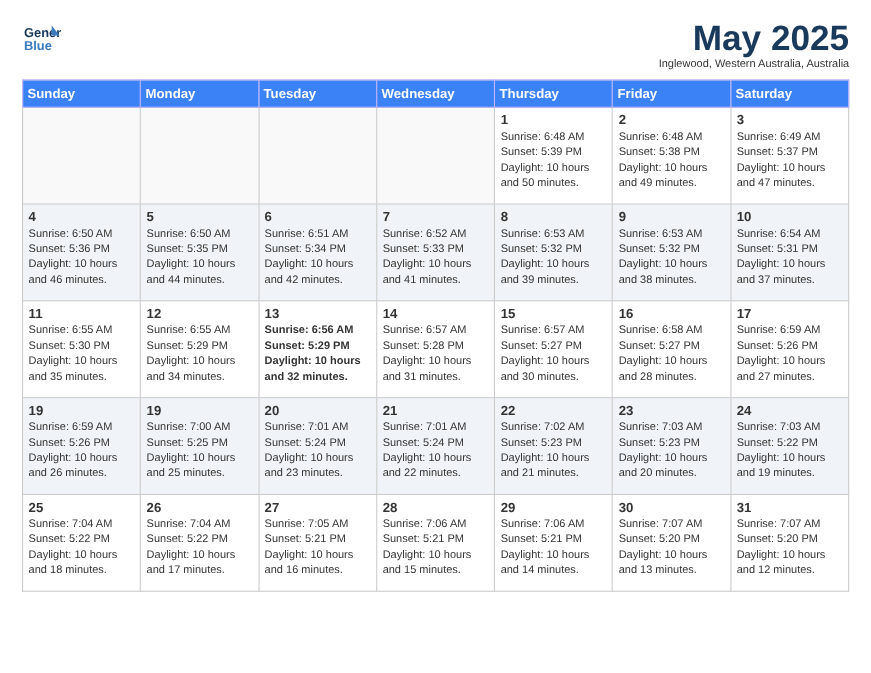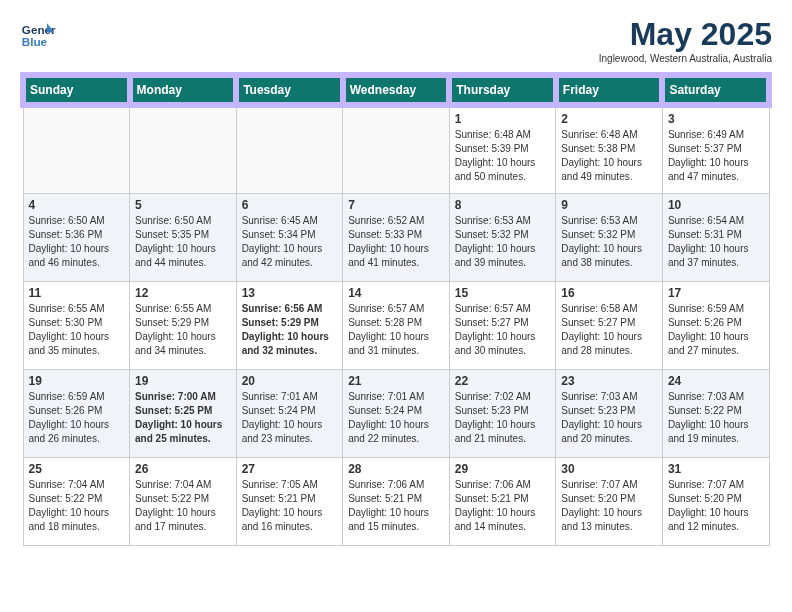--- a/index.html
+++ b/index.html
@@ -37,27 +37,27 @@
     .location {
       font-size: 10px;
       color: #333;
     }
     table {
       width: 100%;
       border-collapse: collapse;
       table-layout: fixed;
     }
     thead tr th {
-      background: #0f766e;
+      background: #3b82f6;
       color: #fff;
       font-size: 12px;
       font-weight: bold;
       padding: 5px 4px;
       text-align: left;
-      border: 6px solid #c4b5fd;
+      border: 1px solid #c4b5fd;
     }
     tbody tr td {
       border: 1px solid #ccc;
       vertical-align: top;
       padding: 4px 5px;
       height: 88px;
       font-size: 10.5px;
       color: #333;
       background: #fff;
     }
@@ -145,21 +145,21 @@
         </td>
         <td>
           <div class="day-number">5</div>
           <div class="day-info" style="white-space: pre-line;">Sunrise: 6:50 AM
 Sunset: 5:35 PM
 Daylight: 10 hours
 and 44 minutes.</div>
         </td>
         <td>
           <div class="day-number">6</div>
-          <div class="day-info" style="white-space: pre-line;">Sunrise: 6:45 AM
+          <div class="day-info" style="white-space: pre-line;">Sunrise: 6:51 AM
 Sunset: 5:34 PM
 Daylight: 10 hours
 and 42 minutes.</div>
         </td>
         <td>
           <div class="day-number">7</div>
           <div class="day-info" style="white-space: pre-line;">Sunrise: 6:52 AM
 Sunset: 5:33 PM
 Daylight: 10 hours
 and 41 minutes.</div>
@@ -240,21 +240,21 @@
       <tr>
         <td>
           <div class="day-number">19</div>
           <div class="day-info" style="white-space: pre-line;">Sunrise: 6:59 AM
 Sunset: 5:26 PM
 Daylight: 10 hours
 and 26 minutes.</div>
         </td>
         <td>
           <div class="day-number">19</div>
-          <div class="day-info" style="white-space: pre-line; font-weight: bold;">Sunrise: 7:00 AM
+          <div class="day-info" style="white-space: pre-line;">Sunrise: 7:00 AM
 Sunset: 5:25 PM
 Daylight: 10 hours
 and 25 minutes.</div>
         </td>
         <td>
           <div class="day-number">20</div>
           <div class="day-info" style="white-space: pre-line;">Sunrise: 7:01 AM
 Sunset: 5:24 PM
 Daylight: 10 hours
 and 23 minutes.</div>

